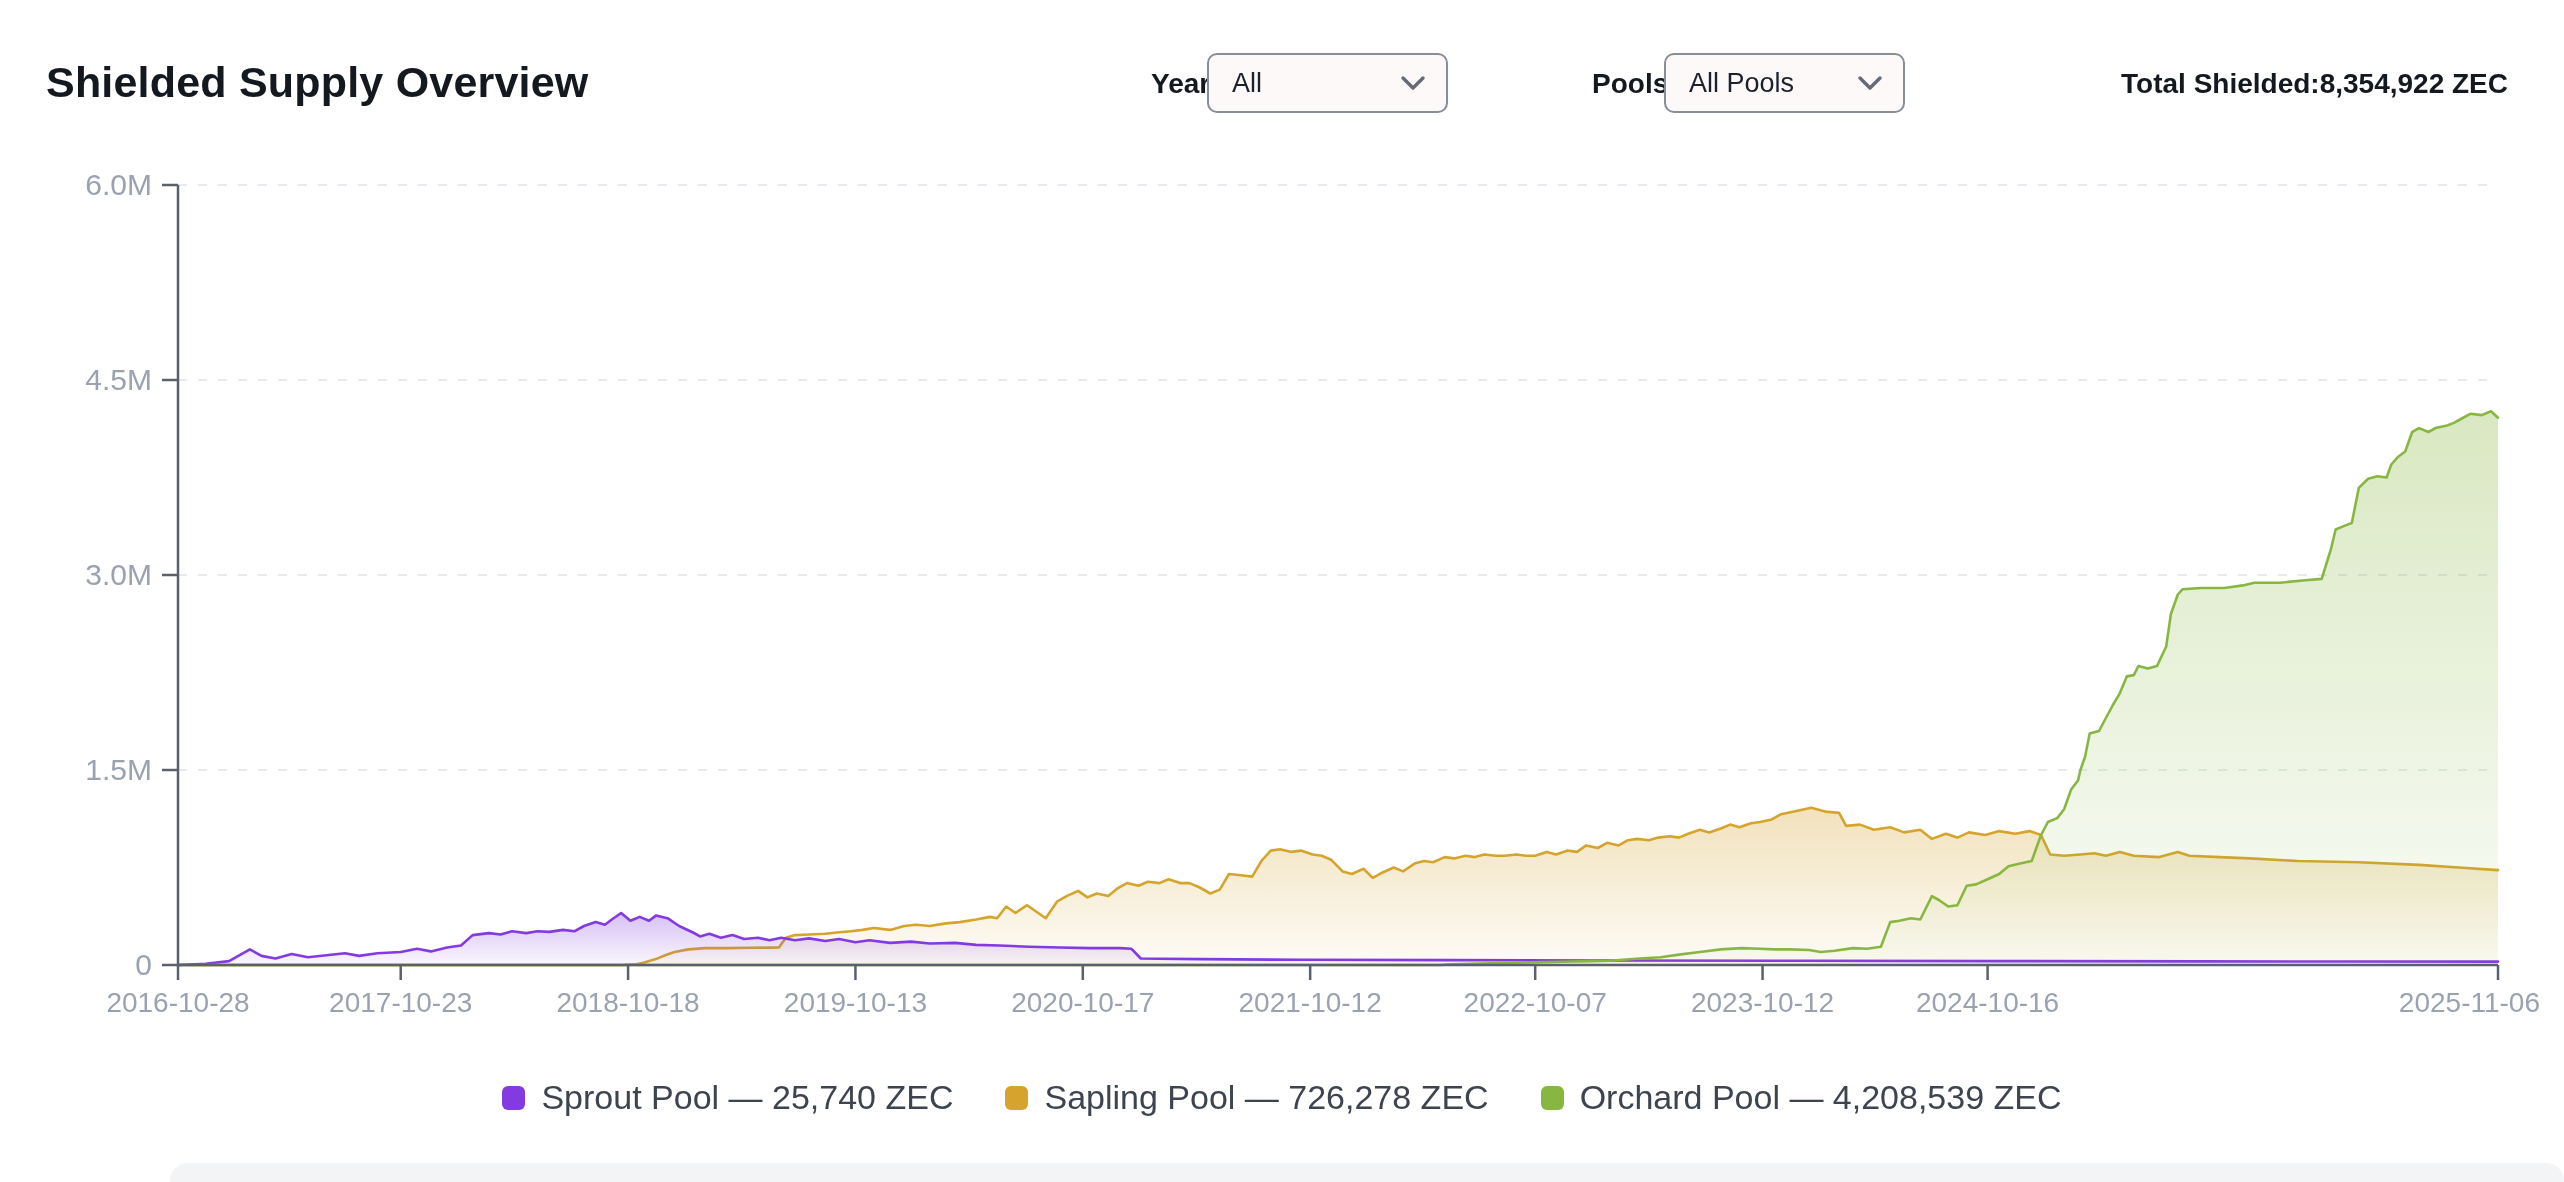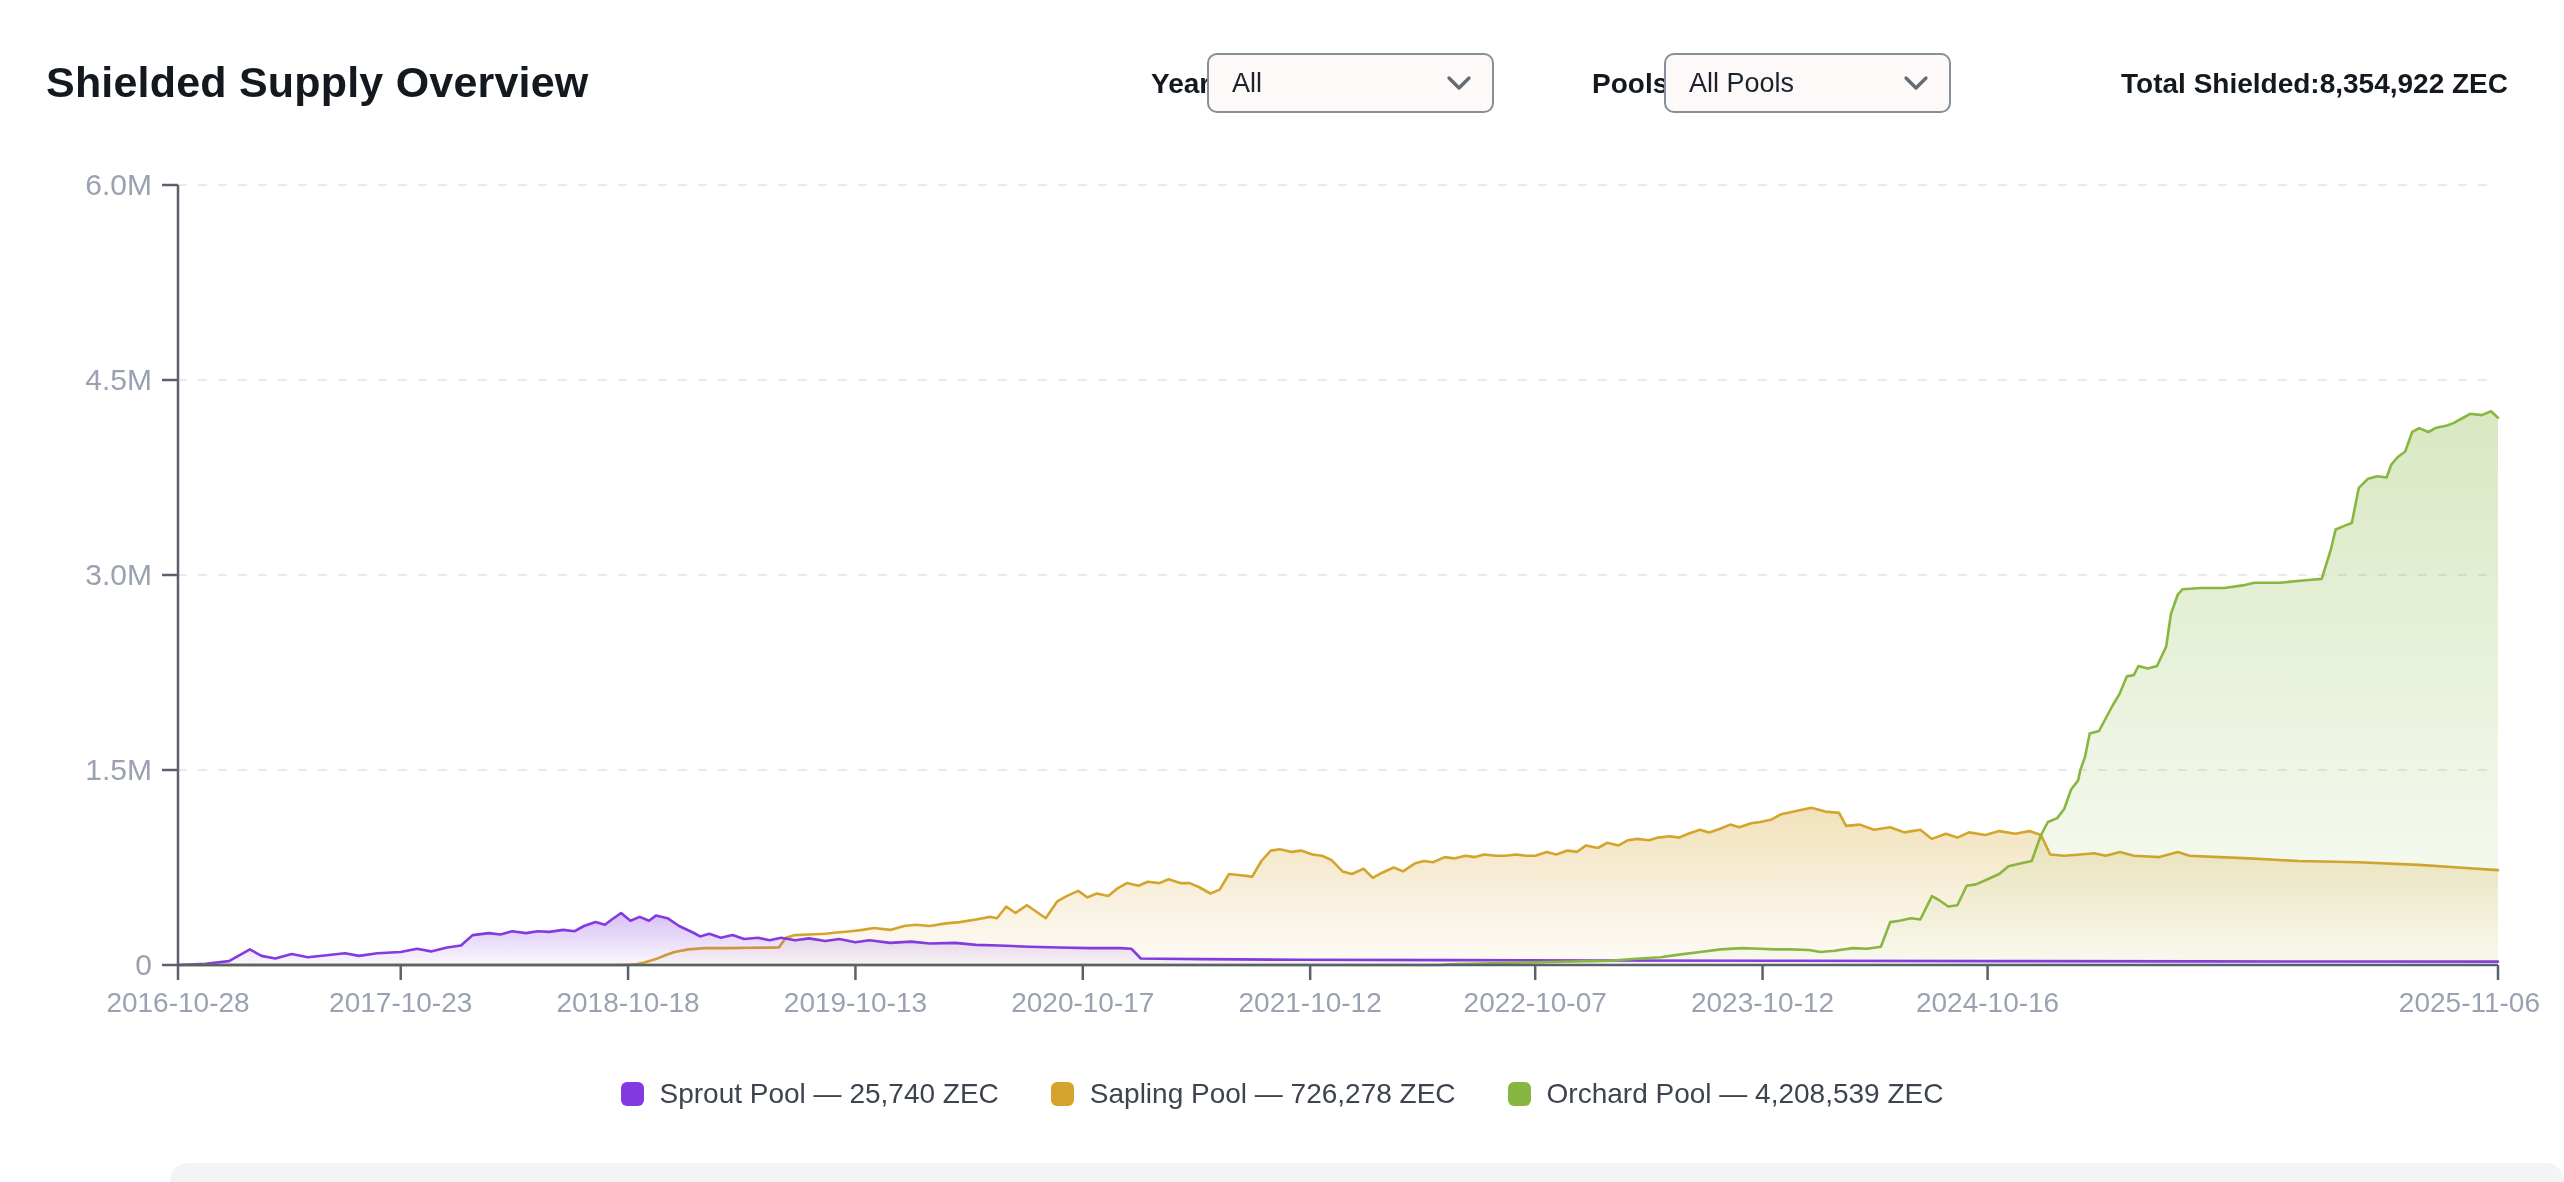--- a/index.html
+++ b/index.html
@@ -8,41 +8,41 @@
     font-family:"Liberation Sans", sans-serif;position:relative;
   }
   .stage{position:relative;width:2564px;height:1182px;}
   .page-title{
     position:absolute;left:46px;top:58px;font-size:43px;font-weight:700;color:#14181f;letter-spacing:0.2px;
   }
   .ctl-label{position:absolute;top:68px;font-size:28px;font-weight:700;color:#14181f;}
   .ctl-label.year{left:1128px;margin-left:23px;}
   .ctl-label.pool{left:1592px;}
   .select{
-    position:absolute;top:53px;width:287px;height:60px;box-sizing:border-box;
+    position:absolute;top:53px;width:241px;height:60px;box-sizing:border-box;
     border:2px solid #888e99;border-radius:10px;background:#fdf9f9;
     display:flex;align-items:center;justify-content:space-between;
     padding:0 20px 0 23px;cursor:pointer;
   }
   .select.year{left:1207px;}
   .select.pool{left:1664px;gap:28px;}
   .select .val{font-size:27px;color:#1c222c;}
   .select .chev{display:flex;align-items:center;}
   .total-line{
     position:absolute;top:68px;right:56px;font-size:28px;font-weight:700;color:#14181f;white-space:nowrap;
   }
   svg text{font-family:"Liberation Sans", sans-serif;}
   #chart-svg{position:absolute;left:0;top:0;}
   .legend{
     position:absolute;left:0;top:1078px;width:100%;
     display:flex;justify-content:center;align-items:center;gap:52px;
   }
   .legend-item{display:flex;align-items:center;gap:16px;cursor:pointer;}
   .legend-item .swatch{width:23px;height:24px;border-radius:6px;display:inline-block;}
-  .legend-item .legend-text{font-size:28px;color:#3d4450;}
+  .legend-item .legend-text{font-size:34px;color:#3d4450;}
   .next-section{
     position:absolute;left:170px;right:0;top:1163px;bottom:0;
     background:#f3f4f6;border-radius:18px 18px 0 0;
   }
 </style>
 </head>
 <body>
 
 <div class="stage">
 

